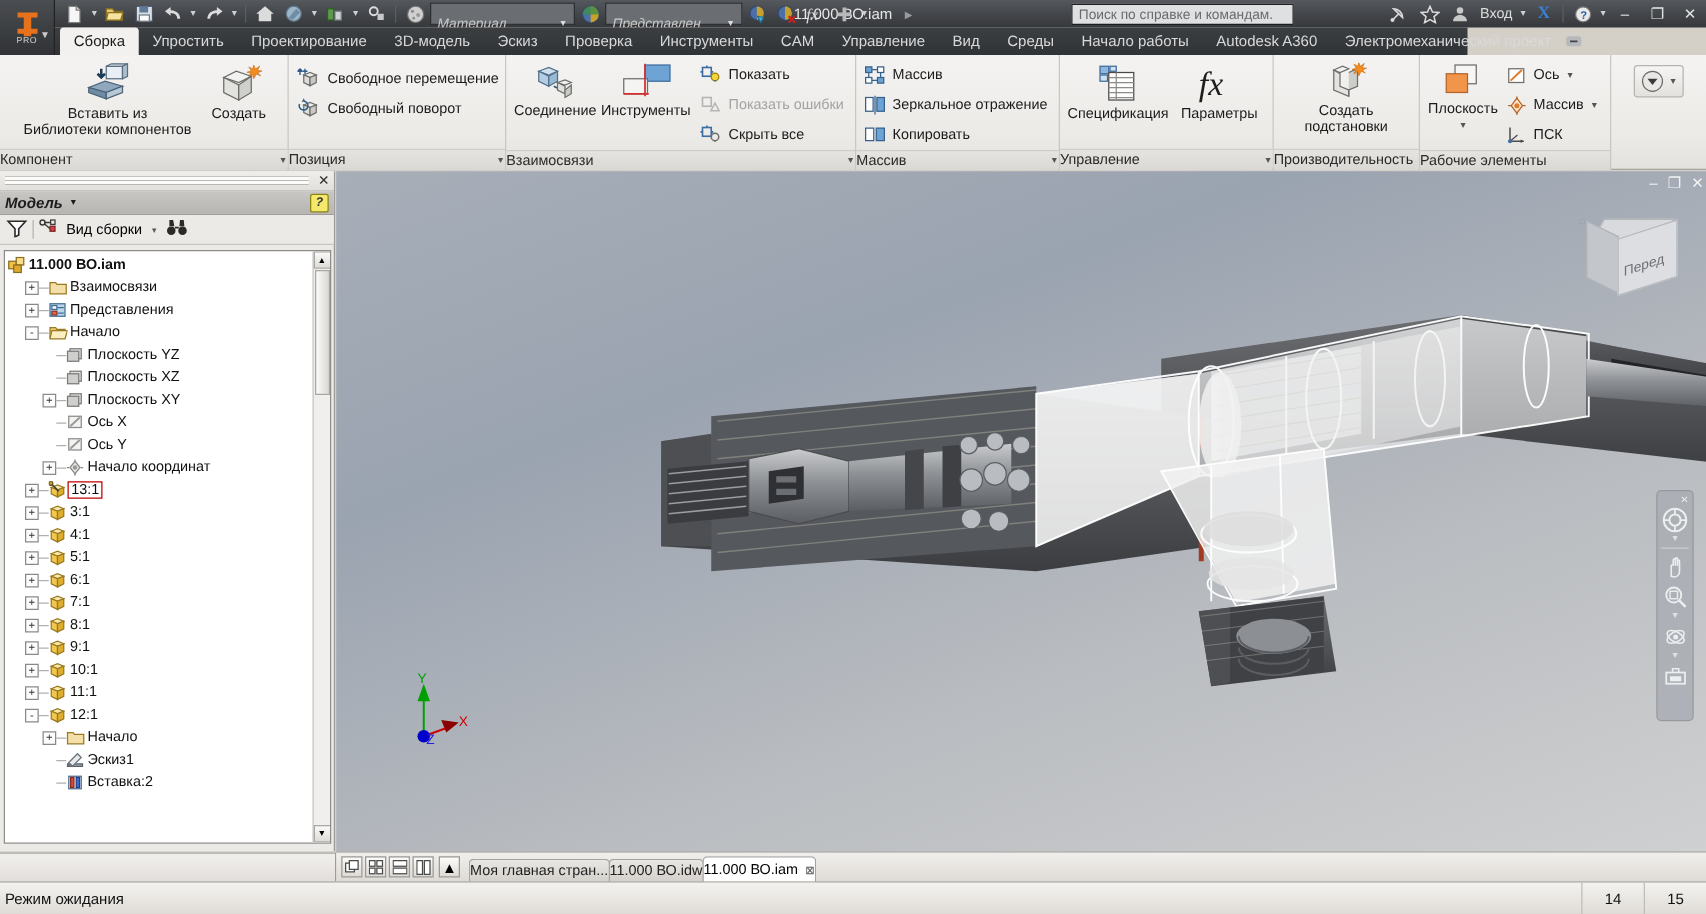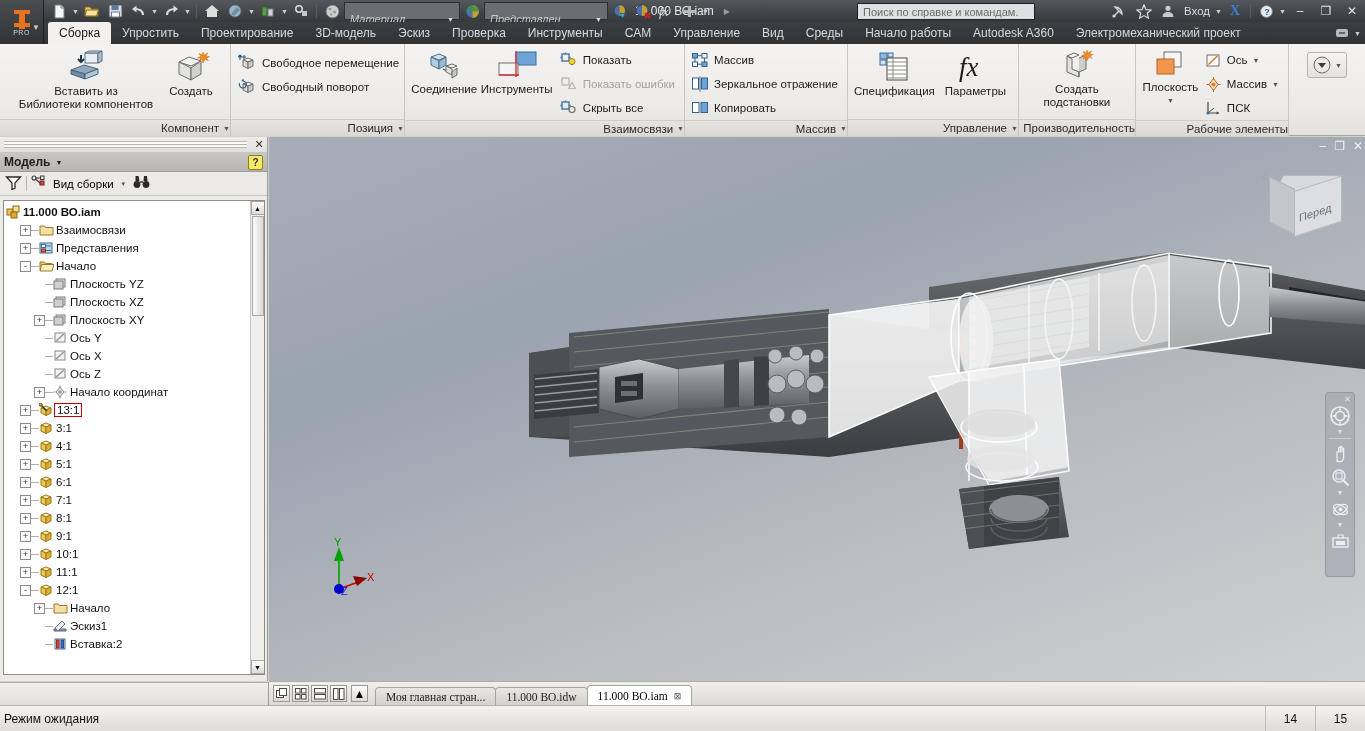--- a/index.html
+++ b/index.html
@@ -59,21 +59,21 @@
     color:#6b6b6b; font-size:11px;
   }
   .tright{ position:absolute; right:0; top:0; height:22px; display:flex; align-items:center;}
   .tright .ic{ width:24px;height:22px;display:flex;align-items:center;justify-content:center;color:#d8d8d8;}
   .signin{ color:#dcdcdc; font-size:11.5px; padding:0 4px;}
   .wctl{ width:26px;height:22px;display:flex;align-items:center;justify-content:center;color:#e4e4e4;font-size:12px;}
   .xlogo{ color:#3b7fd4; font-weight:bold; font-size:14px; font-family:"Liberation Serif",serif;}
 
   
   .tabbar{
-    position:absolute; left:0; top:22px; width:1365px; height:22px;
+    position:absolute; left:0; top:22px; width:1174px; height:22px;
     background:linear-gradient(180deg,#3c3f42,#303336);
     display:flex; align-items:flex-end; padding-left:48px;
   }
   .tab{
     height:22px; padding:0 11px; display:flex;align-items:center;
     color:#d9d9d9; font-size:12px; white-space:nowrap;
   }
   .tab.active{
     background:#f2f1ef; color:#1a1a1a;
     border-top-left-radius:3px; border-top-right-radius:3px;
@@ -87,21 +87,21 @@
     background:linear-gradient(180deg,#f4f3f1 0%,#eceae7 72%,#e4e2de 100%);
     border-bottom:1px solid #a8a6a3;
     display:flex;
   }
   .panel{ position:relative; height:92px; border-right:1px solid #c9c7c4;
           display:flex; flex-direction:column; }
   .panelbody{ flex:1; display:flex; align-items:flex-start; padding:3px 4px 0 4px; }
   .paneltitle{
     height:17px; background:linear-gradient(180deg,#e6e4e0,#dad8d4);
     border-top:1px solid #cfcdc9;
-    display:flex;align-items:center;justify-content:flex-end;
+    display:flex;align-items:center;justify-content:space-between;
     font-size:11.5px; color:#2a2a2a; gap:4px;
   }
   .bigbtn{
     display:flex;flex-direction:column;align-items:center;justify-content:flex-start;
     padding:2px 4px; text-align:center; font-size:11.5px; color:#1b1b1b; line-height:13px;
     min-width:40px;
   }
   .smbtn{
     display:flex;align-items:center; gap:5px; padding:2px 5px 2px 2px;
     font-size:11.5px; color:#1b1b1b; white-space:nowrap; height:24px;
@@ -124,20 +124,21 @@
     border-bottom:1px solid #c8c6c3;
   }
   .grip{ flex:1; height:7px; margin:0 4px;
     background:repeating-linear-gradient(180deg,#b9b7b3 0 1px,#fbfbfa 1px 3px);}
   .gripx{ width:16px;text-align:center;font-size:11px;color:#333;}
   .brhead{
     height:19px; background:linear-gradient(180deg,#c9c7c3,#b7b5b1);
     display:flex;align-items:center; padding:0 4px;
     font-weight:bold; font-size:12px; color:#1c1c1c;
     border-bottom:1px solid #9e9c99;
+    font-style:italic;
   }
   .brhead .hcaret{ font-size:7px; margin-left:5px; font-weight:normal;}
   .helpbadge{
     margin-left:auto; width:15px;height:15px;
     background:#f5e96c; border:1px solid #8a8314; border-radius:2px;
     font-size:10px; font-weight:bold; color:#333;
     display:flex;align-items:center;justify-content:center;
   }
   .brtools{
     height:24px; background:#eceae7; display:flex;align-items:center; gap:4px;
@@ -219,25 +220,25 @@
   
   .doctabs{
     position:absolute; left:269px; top:681px; width:1096px; height:24px;
     background:linear-gradient(180deg,#f1efec,#dedbd6);
     border-top:1px solid #b0aeab;
     display:flex; align-items:center; padding-left:4px; gap:2px;
   }
   .vwbtn{ width:17px;height:17px; background:linear-gradient(180deg,#fcfcfb,#dedbd6);
     border:1px solid #9b9996; display:flex;align-items:center;justify-content:center;}
   .dtab{
-    height:19px; padding:0 10px; display:flex;align-items:center; font-size:11.5px;
+    height:19px; padding:0 0; display:flex;align-items:center; font-size:11.5px;
     background:linear-gradient(180deg,#e9e7e3,#d3d0cb); color:#222;
     border:1px solid #a6a4a1; border-bottom:none;
     border-top-left-radius:4px; border-top-right-radius:4px;
-    margin-left:-1px; white-space:nowrap;font-family:Liberation Serif, serif;
+    margin-left:-1px; white-space:nowrap;
   }
   .dtab.active{ background:#fff; color:#000; height:21px;}
   .dtab .tclose{ margin-left:6px; font-size:9px; color:#555;}
   .statusbar{
     position:absolute; left:0; bottom:0; width:1365px; height:26px;
     background:linear-gradient(180deg,#f4f2ef,#dfdcd7);
     border-top:1px solid #b3b1ae;
     display:flex; align-items:center;
   }
   .statusbar .stext{ padding-left:4px; font-size:12px; color:#111;}
@@ -342,21 +343,21 @@
     <span>Материал</span>
     <span class="cbarrow">▼</span>
   </div>
   <div class="qbtn">
     <svg width="17" height="15" viewBox="0 0 17 15">
         <circle cx="8.5" cy="7.5" r="6.5" fill="#4b6fa8" stroke="#33496d"></circle>
         <path d="M8.5 1a6.5 6.5 0 0 1 0 13z" fill="#c8a02e"></path>
         <path d="M2 7.5a6.5 6.5 0 0 1 13 0z" fill="#3f8f4a" opacity=".8"></path>
       </svg>
   </div>
-  <div class="combo" style="width:124px">
+  <div class="combo" style="width:110px">
     <span>Представлен</span>
     <span class="cbarrow">▼</span>
   </div>
   <div class="qbtn">
     <svg width="17" height="15" viewBox="0 0 17 15">
         <circle cx="7.5" cy="6.5" r="5.5" fill="#4b6fa8" stroke="#33496d"></circle>
         <path d="M7.5 1a5.5 5.5 0 0 1 0 11z" fill="#c8a02e"></path>
         <path d="M8 9l5 1-2.5 4z" fill="#45b0e0" stroke="#1f6d93"></path>
       </svg>
   </div>
@@ -834,45 +835,33 @@
         <div class="trow">
           <div class="indent" style="width: 28px;"></div>
           <div class="expspace"></div>
           <div class="tline"></div>
           <span style="display: flex; flex: 0 0 auto;">
             <svg width="15" height="14" viewBox="0 0 15 14">
               <rect x="2" y="2" width="10" height="9" fill="#f3f3f1" stroke="#8a8a88"></rect>
               <path d="M3.2 10 10.8 3" stroke="#9a9a98" stroke-width="1.6"></path>
             </svg>
           </span>
-          <span class="tlabel">Ось Y</span>
+          <span class="tlabel">Ось X</span>
         </div>
         <div class="trow">
           <div class="indent" style="width: 28px;"></div>
           <div class="expspace"></div>
           <div class="tline"></div>
           <span style="display: flex; flex: 0 0 auto;">
             <svg width="15" height="14" viewBox="0 0 15 14">
               <rect x="2" y="2" width="10" height="9" fill="#f3f3f1" stroke="#8a8a88"></rect>
               <path d="M3.2 10 10.8 3" stroke="#9a9a98" stroke-width="1.6"></path>
             </svg>
           </span>
-          <span class="tlabel">Ось X</span>
-        </div>
-        <div class="trow">
-          <div class="indent" style="width: 28px;"></div>
-          <div class="expspace"></div>
-          <div class="tline"></div>
-          <span style="display: flex; flex: 0 0 auto;">
-            <svg width="15" height="14" viewBox="0 0 15 14">
-              <rect x="2" y="2" width="10" height="9" fill="#f3f3f1" stroke="#8a8a88"></rect>
-              <path d="M3.2 10 10.8 3" stroke="#9a9a98" stroke-width="1.6"></path>
-            </svg>
-          </span>
-          <span class="tlabel">Ось Z</span>
+          <span class="tlabel">Ось Y</span>
         </div>
         <div class="trow">
           <div class="indent" style="width: 28px;"></div>
           <div class="exp">+</div>
           <div class="tline"></div>
           <span style="display: flex; flex: 0 0 auto;">
             <svg width="15" height="14" viewBox="0 0 15 14">
               <path d="M7 2 11 7 7 12 3 7z" fill="#e8e8e6" stroke="#8a8a88"></path>
               <circle cx="7" cy="7" r="1.8" fill="#9a9a98"></circle>
               <path d="M7 0.5v2M7 11.5v2M0.5 7h2M11.5 7h2" stroke="#8a8a88"></path>

